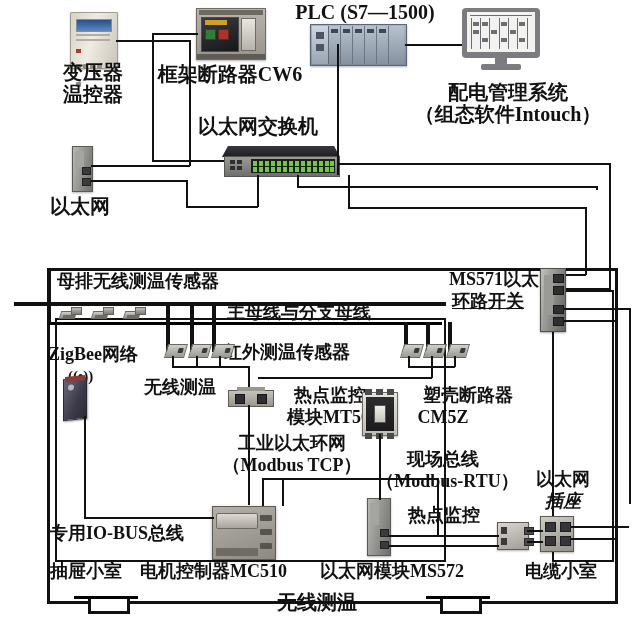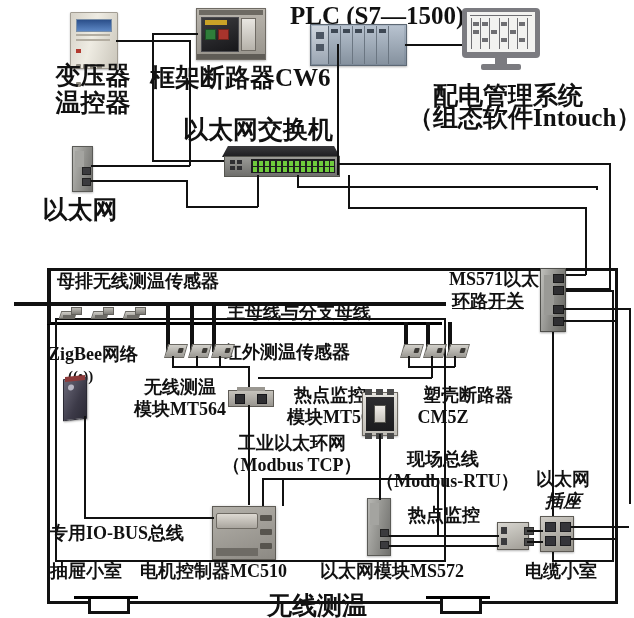--- a/index.html
+++ b/index.html
@@ -8,21 +8,21 @@
     width:634px;height:618px;overflow:hidden;position:relative;
     color:#1a1a1a;
   }
   #stage{position:absolute;left:0;top:0;width:634px;height:618px;}
 
   
   .lbl{position:absolute;white-space:pre;line-height:1.08;
        font-family:"Liberation Serif","DejaVu Serif",serif;
        color:#111;font-weight:700;}
   .lbl.c{text-align:center;}
-  .s19{font-size:25px;}
+  .s19{font-size:20px;}
   .s18{font-size:18px;}
 
   
   .w{position:absolute;background:#111;}
   .wh{height:1.6px;}
   .wv{width:1.6px;}
   .thick{background:#000;}
   .wh.thick{height:3px;}
   .wh.xthick{height:4px;}
   .wv.xthick{width:4px;}
@@ -415,21 +415,20 @@
   <div class="w wh" style="left:564px;top:320px;width:52px;"></div>
   <div class="w wv" style="left:615px;top:320px;height:190px;"></div>
 
   <div class="zb" style="left:68px;top:368px;">((•))</div>
 
   <div class="dev mt564" style="left:63px;top:378px;">
     <div class="cap"></div>
     <div class="dot"></div>
   </div>
   <div class="lbl c s18" style="left:110px;top:378px;width:140px;">无线测温</div>
-  <div class="lbl c s18" style="left:100px;top:400px;width:160px;">模块MT564</div>
 
   <div class="dev mt561" style="left:228px;top:390px;">
     <div class="tabs"></div>
     <div class="p" style="left:6px;"></div>
     <div class="p" style="left:28px;"></div>
   </div>
   <div class="lbl c s18" style="left:265px;top:386px;width:130px;">热点监控</div>
   <div class="lbl c s18" style="left:258px;top:408px;width:150px;">模块MT561</div>
 
   <div class="dev mccb" style="left:362px;top:392px;">

